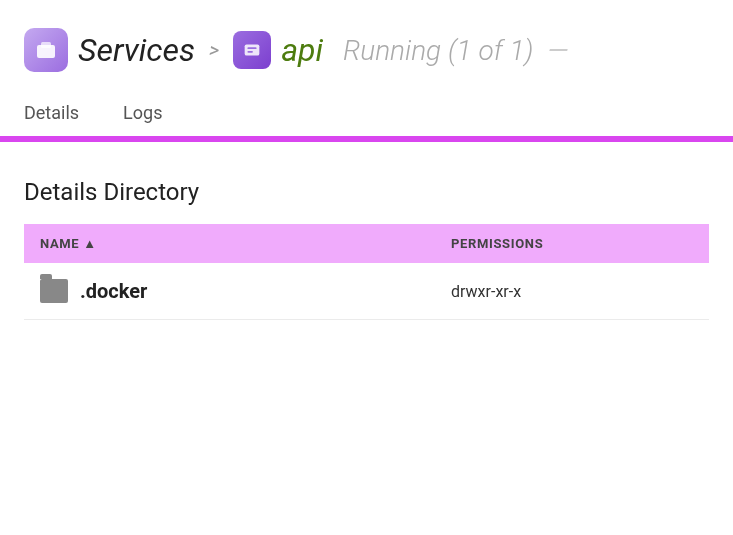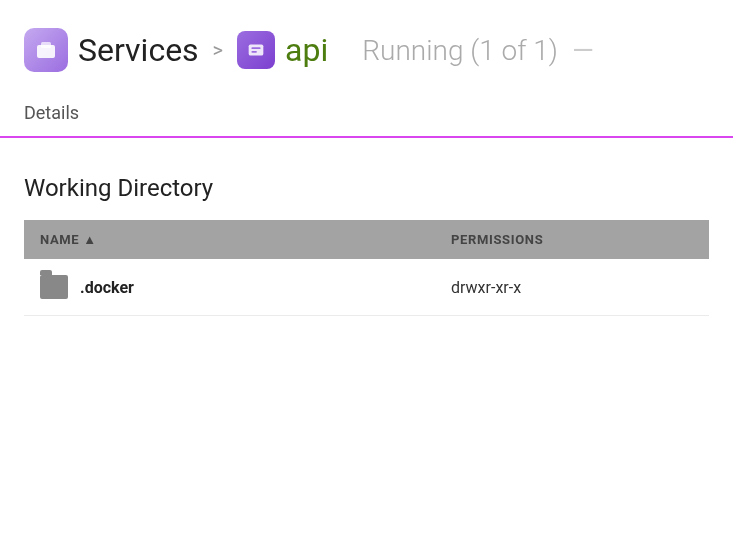--- a/index.html
+++ b/index.html
@@ -14,20 +14,21 @@
       color: #333;
       width: 733px;
       min-height: 535px;
     }
 
     .header {
       display: flex;
       align-items: center;
       padding: 28px 24px 20px 24px;
       gap: 10px;
+      font-style: italic;
     }
 
     .breadcrumb-services-icon {
       width: 44px;
       height: 44px;
       border-radius: 10px;
       background: linear-gradient(135deg, #c4a9f0 0%, #9b6de0 100%);
       display: flex;
       align-items: center;
       justify-content: center;
@@ -70,34 +71,34 @@
     .api-label {
       font-size: 32px;
       font-weight: 400;
       color: #4d7c0f;
     }
 
     .running-label {
       font-size: 28px;
       font-weight: 300;
       color: #aaa;
-      margin-left: 24px;
+      margin-left: 10px;
     }
 
     .dash-label {
       font-size: 28px;
       color: #ccc;
       margin-left: 4px;
     }
 
     .tabs {
       display: flex;
       align-items: flex-end;
       padding: 0 24px;
-      border-bottom: 2px solid #d946ef;
+      border-bottom: 6px solid #d946ef;
       gap: 44px;
     }
 
     .tab {
       padding: 10px 0 12px 0;
       font-size: 18px;
       cursor: pointer;
       color: #555;
       border-bottom: 3px solid transparent;
       margin-bottom: -2px;
@@ -120,21 +121,21 @@
       color: #222;
       margin-bottom: 18px;
     }
 
     .file-table {
       width: 100%;
       border-collapse: collapse;
     }
 
     .file-table thead tr {
-      background: #a3a3a3;
+      background: #f0abfc;
     }
 
     .file-table thead th {
       padding: 12px 16px;
       text-align: left;
       font-size: 13px;
       font-weight: 700;
       color: #444;
       letter-spacing: 0.05em;
       text-transform: uppercase;
@@ -199,21 +200,21 @@
       top: 0;
       right: 0;
       width: 8px;
       height: 8px;
       background: #fff;
       clip-path: polygon(0 0, 100% 100%, 100% 0);
     }
 
     .file-name {
       font-weight: 700;
-      font-size: 16px;
+      font-size: 20px;
       color: #222;
     }
   </style>
 </head>
 <body>
 
 <div class="header">
   <div class="breadcrumb-services-icon">
     <svg viewBox="0 0 24 24" fill="white">
       <rect x="3" y="7" width="18" height="13" rx="2" fill="white" opacity="0.9"></rect>
@@ -229,24 +230,25 @@
       <rect x="7" y="13" width="6" height="2" rx="1" fill="#9b6de0"></rect>
     </svg>
   </div>
   <span class="api-label">api</span>
   <span class="running-label">Running (1 of 1)</span>
   <span class="dash-label">—</span>
 </div>
 
 <div class="tabs">
   <div class="tab">Details</div>
+  <div class="tab">Logs</div>
 </div>
 
 <div class="content">
-  <div class="section-title">Working Directory</div>
+  <div class="section-title">Details Directory</div>
 
   <table class="file-table">
     <thead>
       <tr>
         <th class="name-col">NAME ▲</th>
         <th class="perm-col">PERMISSIONS</th>
       </tr>
     </thead>
     <tbody>
       <tr>

